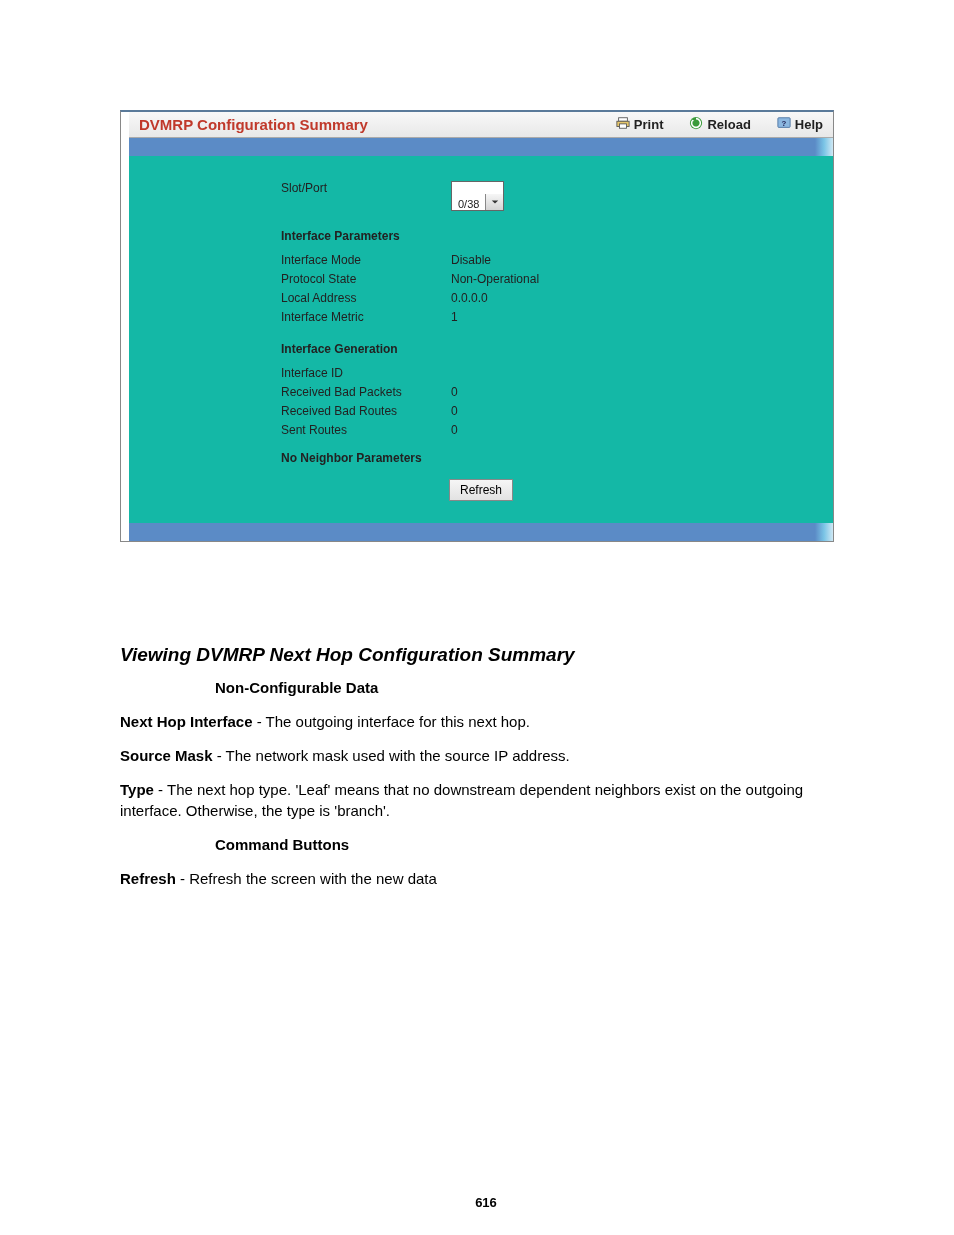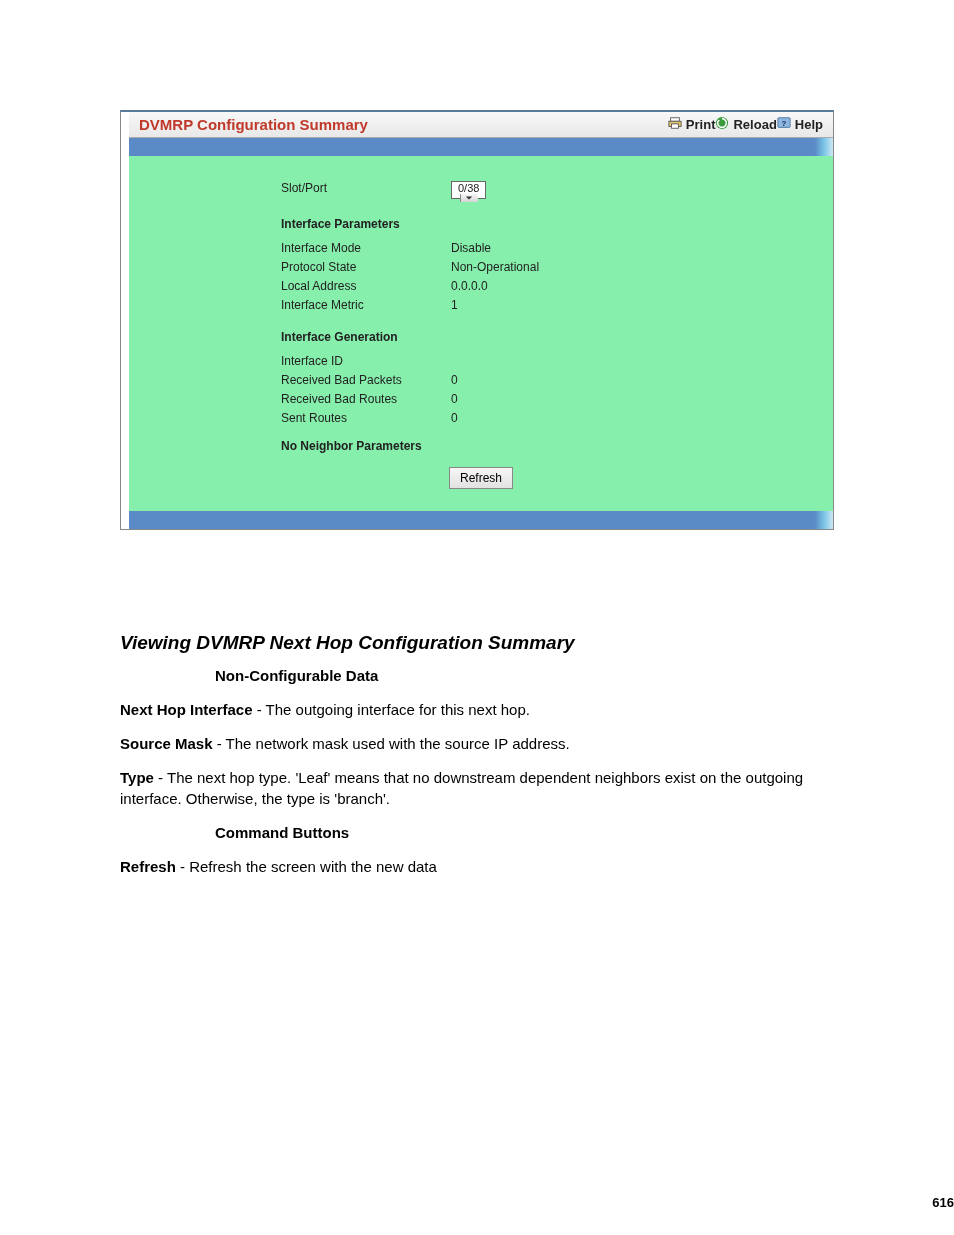--- a/index.html
+++ b/index.html
@@ -27,21 +27,21 @@
     border-bottom: 1px solid #aaa;
   }
   .panel-title {
     color: #c0392b;
     font-weight: bold;
     font-size: 15px;
     flex: 1;
   }
   .panel-actions {
     display: flex;
-    gap: 0;
+    gap: 26px;
     align-items: center;
     font-size: 13px;
   }
   .action {
     display: flex;
     align-items: center;
     gap: 4px;
     font-weight: bold;
     color: #222;
   }
@@ -52,21 +52,21 @@
     position: relative;
   }
   .blue-bar::after {
     content: "";
     position: absolute;
     right: 0; top: 0;
     width: 18px; height: 18px;
     background: linear-gradient(90deg, #5b8bc6, #7ac4e6, #cfe8f4);
   }
   .panel-body {
-    background: #86efac;
+    background: #14b8a6;
     padding: 20px 0 22px 0;
   }
   .form-area {
     margin: 0 auto;
     width: 400px;
     font-size: 12px;
     color: #222;
     font-family: Verdana, Arial, sans-serif;
   }
   .row {
@@ -85,26 +85,25 @@
     font-size: 12px;
   }
   .centered-note {
     text-align: left;
     font-weight: bold;
     font-size: 12px;
     margin: 14px 0 10px 0;
   }
   .select-wrap {
     display: inline-flex;
-    align-items: center;
+    align-items: flex-end;
     border: 1px solid #666;
     background: #fff;
     font-size: 11px;
-    height: 18px;
-    flex-direction: column;
+    height: 30px;
   }
   .select-wrap .sel-text {
     padding: 0 6px;
   }
   .select-wrap .sel-btn {
     width: 18px; height: 16px;
     background: linear-gradient(#f6f6f6,#d4d4d4);
     border-left: 1px solid #888;
     display: flex; align-items: center; justify-content: center;
   }
@@ -137,21 +136,21 @@
     font-weight: bold;
     margin: 6px 0 14px 95px;
     font-size: 15px;
   }
   .doc p { margin: 14px 0; }
   .doc .term { font-weight: bold; }
   .page-num {
     position: absolute;
     left: 18px; right: 0;
     bottom: 25px;
-    text-align: right;
+    text-align: center;
     font-weight: bold;
     font-size: 13px;
   }
 </style>
 </head>
 <body>
 
 <div class="page">
 
   <div class="panel">

